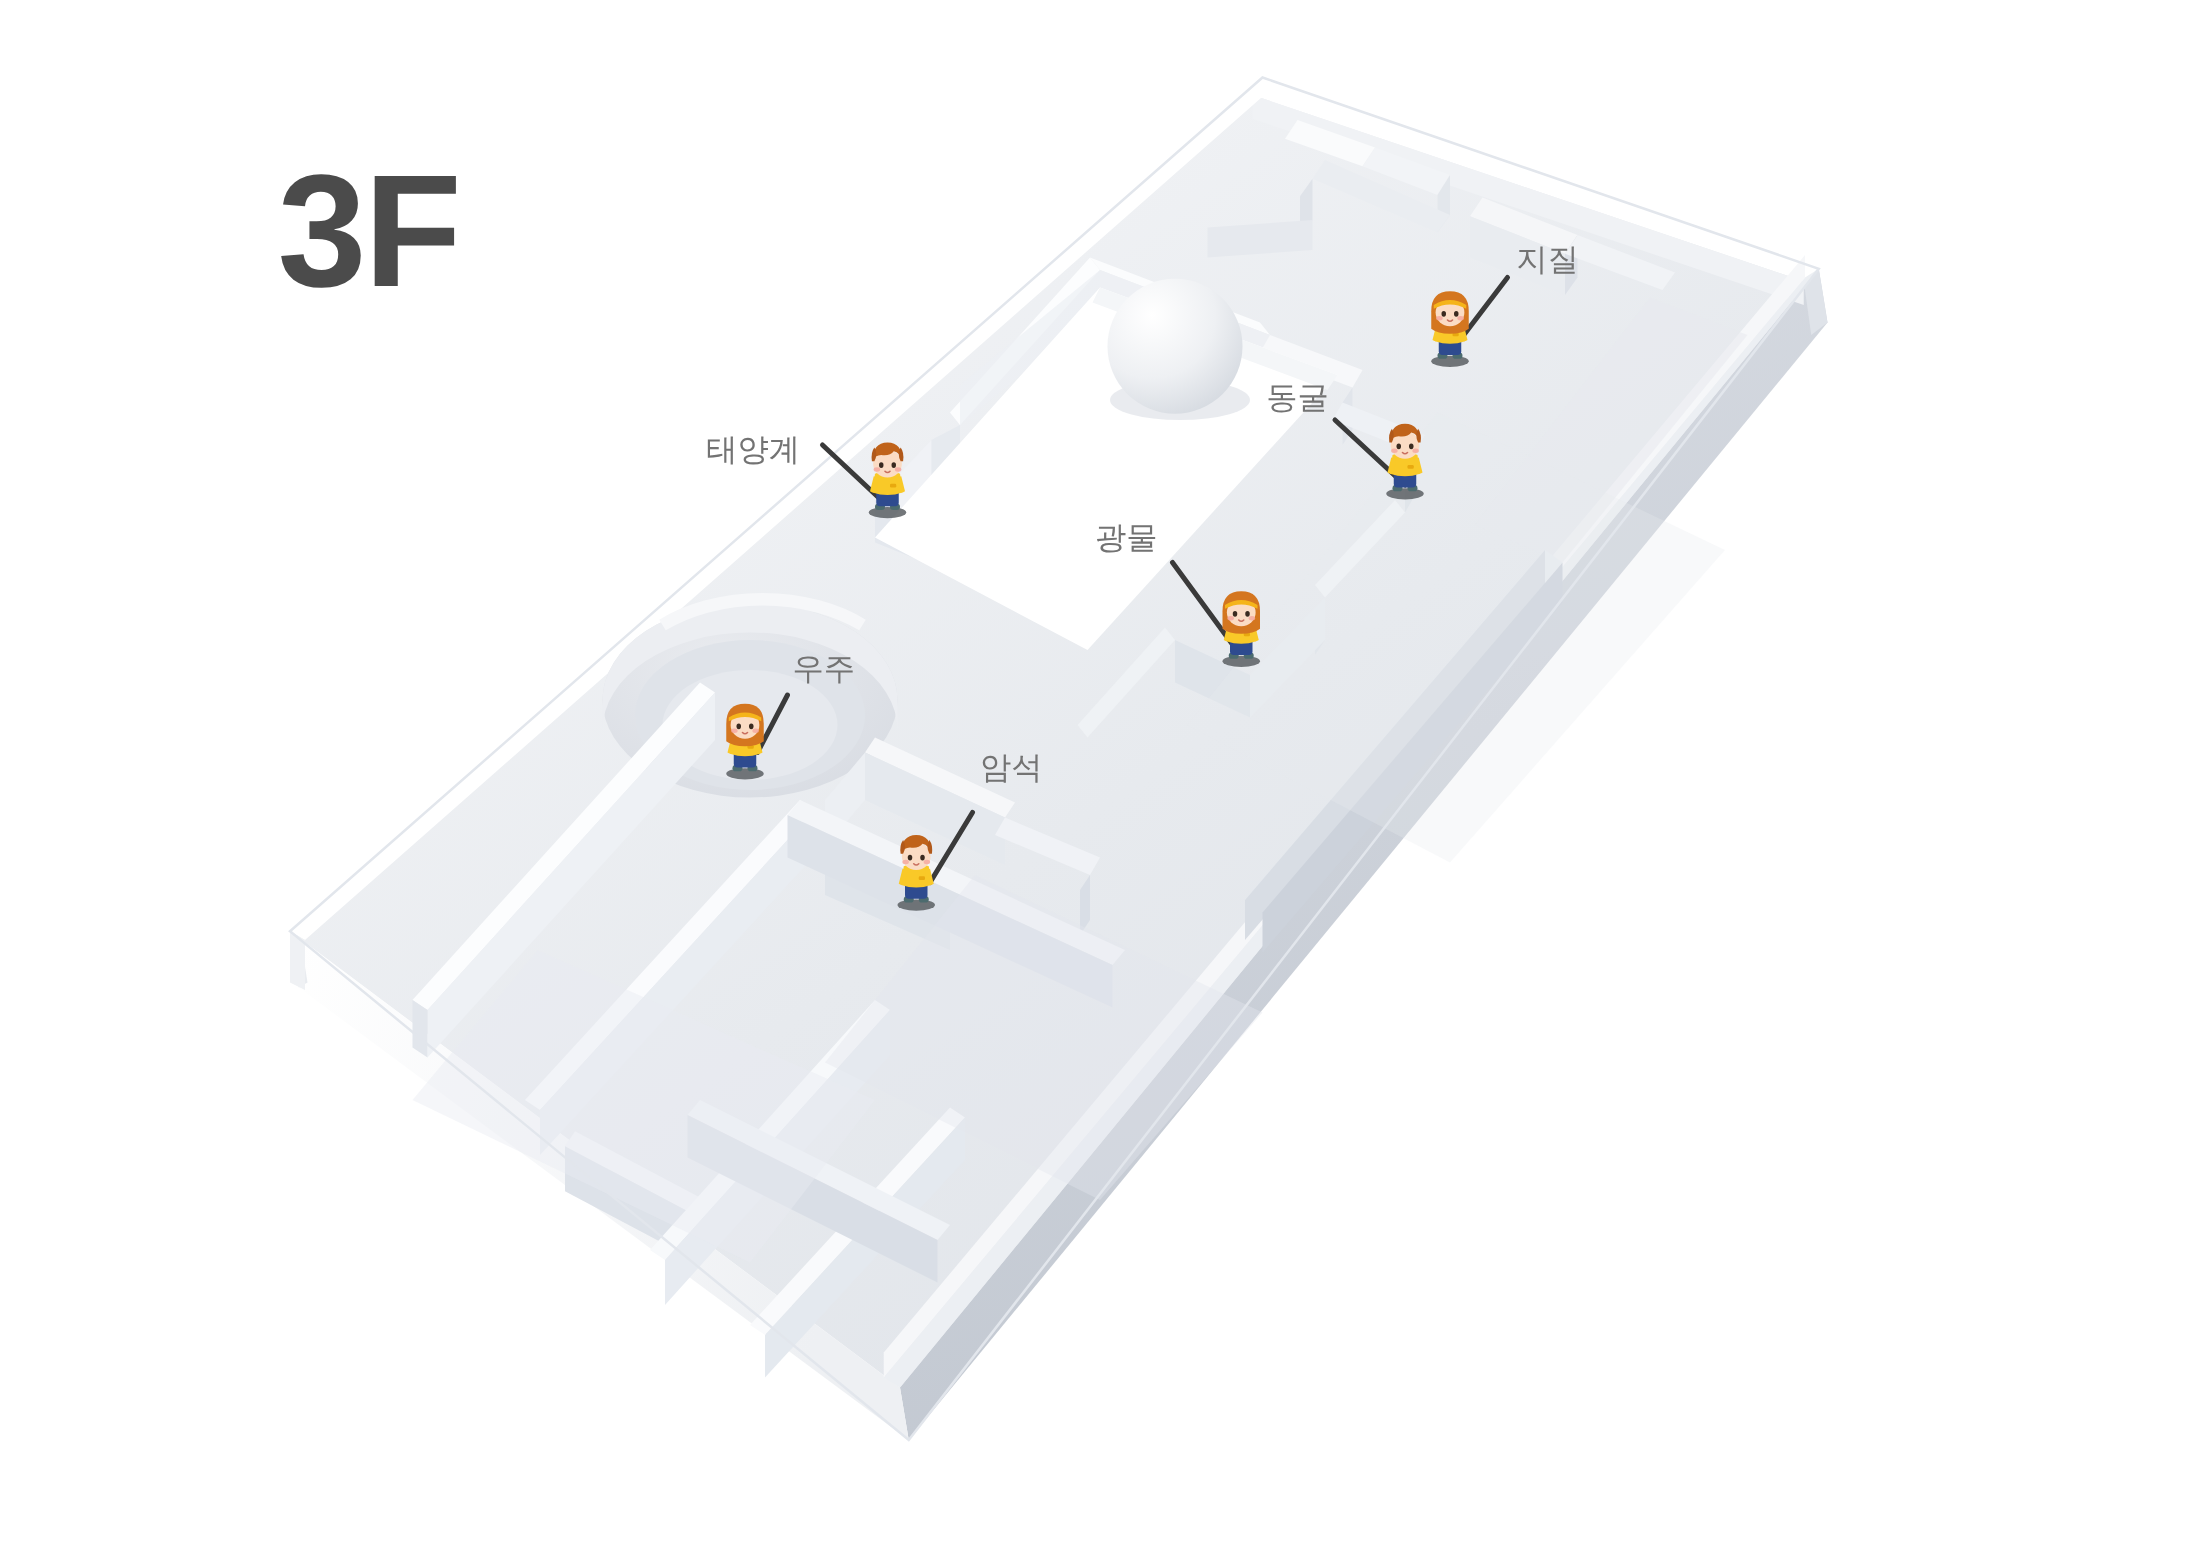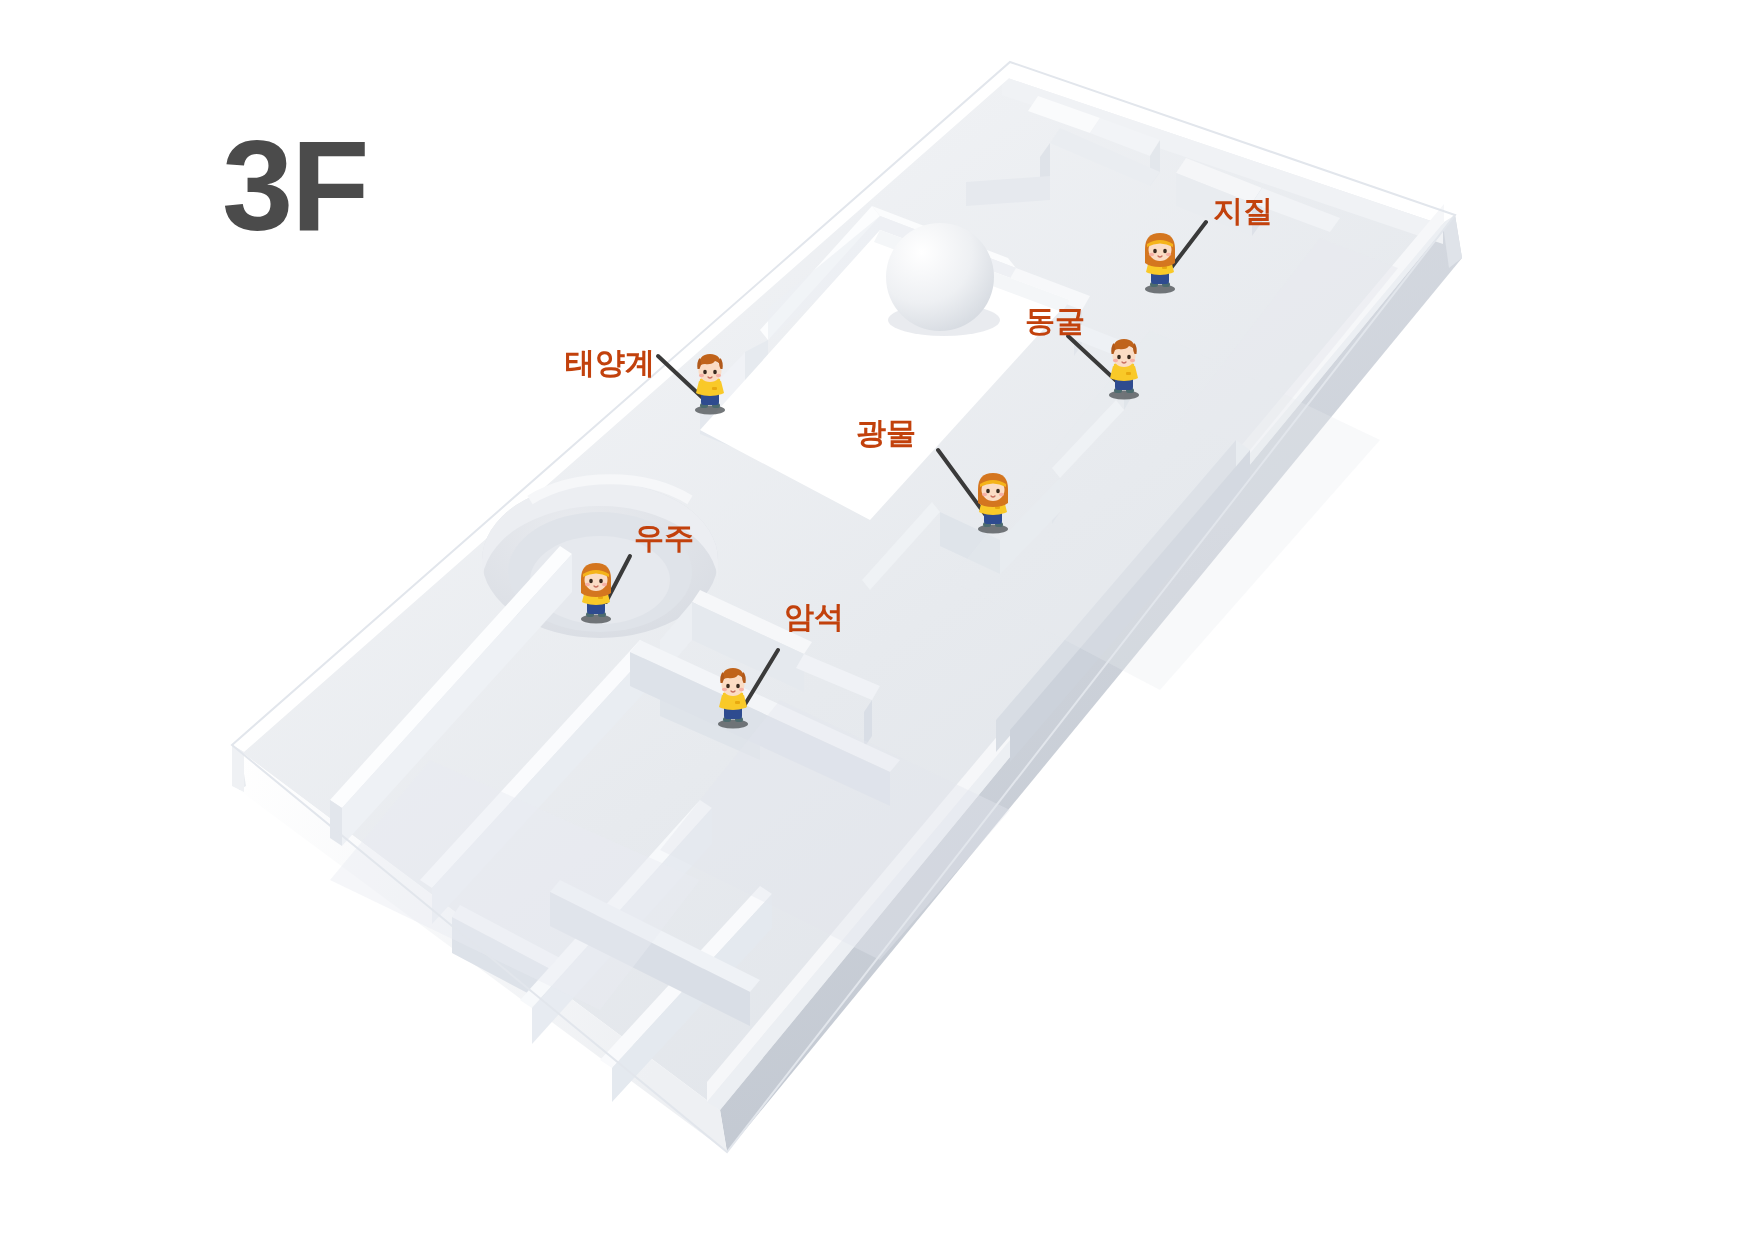--- a/index.html
+++ b/index.html
@@ -29,23 +29,23 @@
   #model svg{display:block;}
   .pin{
     position:absolute;
     width:56px;height:64px;
     transform:translate(-28px,-58px);
   }
   .pin svg{display:block;overflow:visible;}
   .zone-label{
     position:absolute;
     white-space:nowrap;
-    font-size:30px;
-    font-weight:bold;
-    color:#c2410c;
+    font-size:25px;
+    font-weight:normal;
+    color:#737373;
     line-height:1;
     user-select:none;
   }
   .leader{position:absolute;left:0;top:0;overflow:visible;pointer-events:none;}
 </style>
 </head>
 <body>
 
 <div id="stage">
 
@@ -276,21 +276,21 @@
     <path d="M15.5 18 q-1 -7 2 -11 q3 5 0 11 z" fill="#b1591a"></path>
     <path d="M40.5 18 q1 -7 -2 -11 q-3 5 0 11 z" fill="#b1591a"></path>
 
     <ellipse cx="23" cy="21" rx="1.8" ry="2.3" fill="#3a2b20"></ellipse>
     <ellipse cx="33" cy="21" rx="1.8" ry="2.3" fill="#3a2b20"></ellipse>
     <ellipse cx="19.5" cy="24.5" rx="2.6" ry="1.8" fill="#f4a9a0" opacity="0.85"></ellipse>
     <ellipse cx="36.5" cy="24.5" rx="2.6" ry="1.8" fill="#f4a9a0" opacity="0.85"></ellipse>
     <path d="M26 26 q2 2 4 0" stroke="#c9705f" stroke-width="1.3" fill="none" stroke-linecap="round"></path>
   </svg>
 </div>
-      <div class="zone-label" style="left: 1013px; top: 306px; margin-left: 12px;">동굴</div>
+      <div class="zone-label" style="left: 1013px; top: 306px;">동굴</div>
       <div class="pin" style="left: 710px; top: 409px;">
   <svg viewBox="0 0 56 64" width="56" height="64">
     <ellipse cx="28" cy="59" rx="15" ry="4.5" fill="#5a5f63" opacity="0.85"></ellipse>
     <rect x="18" y="52" width="8" height="5" rx="2.5" fill="#4c6b6e"></rect>
     <rect x="30" y="52" width="8" height="5" rx="2.5" fill="#4c6b6e"></rect>
     <path d="M19 42 h18 v9 a3 3 0 0 1 -3 3 h-12 a3 3 0 0 1 -3 -3 z" fill="#2e4b8f"></path>
     <path d="M18 28 q10 -5 20 0 l2 15 q-12 4 -24 0 z" fill="#f9c928"></path>
     <rect x="30" y="36" width="5" height="3" rx="1" fill="#e8a90f"></rect>
     <path d="M17 30 l-3 12 q3 2 5 0 l2 -11 z" fill="#f9c928"></path>
     <path d="M39 30 l3 12 q-3 2 -5 0 l-2 -11 z" fill="#f9c928"></path>
@@ -336,21 +336,21 @@
 
     <ellipse cx="23" cy="21" rx="1.8" ry="2.3" fill="#3a2b20"></ellipse>
     <ellipse cx="33" cy="21" rx="1.8" ry="2.3" fill="#3a2b20"></ellipse>
 
     <ellipse cx="19.5" cy="24.5" rx="2.6" ry="1.8" fill="#f4a9a0" opacity="0.85"></ellipse>
     <ellipse cx="36.5" cy="24.5" rx="2.6" ry="1.8" fill="#f4a9a0" opacity="0.85"></ellipse>
 
     <path d="M26 26 q2 2 4 0" stroke="#c9705f" stroke-width="1.3" fill="none" stroke-linecap="round"></path>
   </svg>
 </div>
-      <div class="zone-label" style="left: 856px; top: 418px;">광물</div>
+      <div class="zone-label" style="left: 876px; top: 418px;">광물</div>
       <div class="pin" style="left: 596px; top: 618px;">
   <svg viewBox="0 0 56 64" width="56" height="64">
 
     <ellipse cx="28" cy="59" rx="15" ry="4.5" fill="#5a5f63" opacity="0.85"></ellipse>
 
     <rect x="18" y="52" width="8" height="5" rx="2.5" fill="#4c6b6e"></rect>
     <rect x="30" y="52" width="8" height="5" rx="2.5" fill="#4c6b6e"></rect>
 
     <path d="M19 42 h18 v9 a3 3 0 0 1 -3 3 h-12 a3 3 0 0 1 -3 -3 z" fill="#2e4b8f"></path>
 

